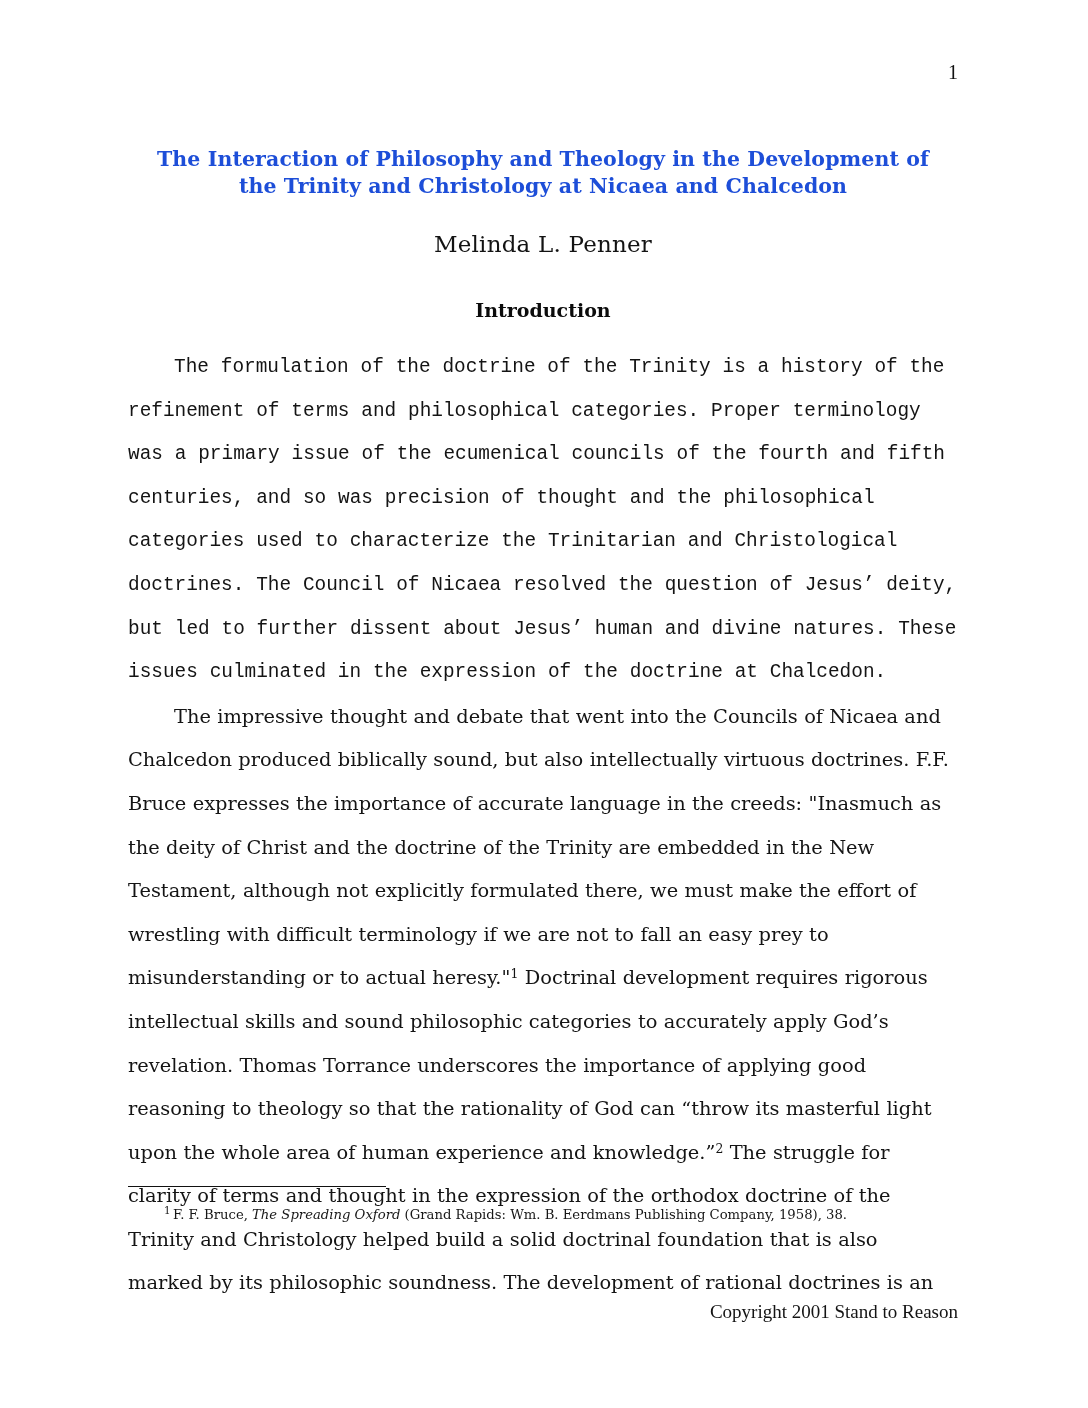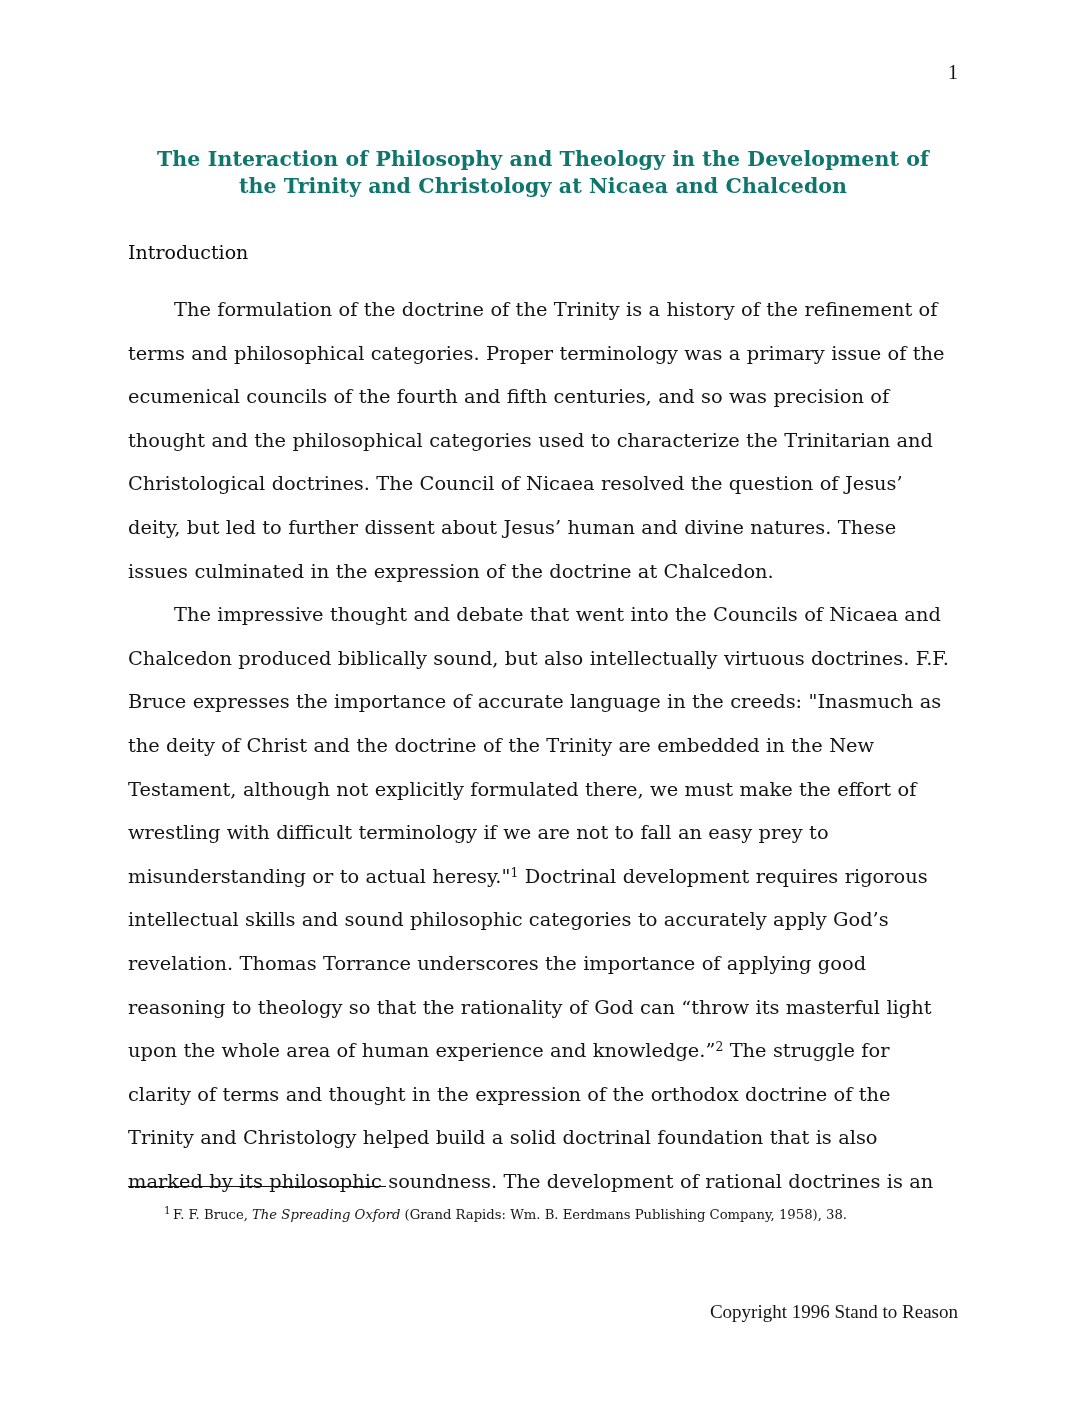--- a/index.html
+++ b/index.html
@@ -50,55 +50,57 @@
   
   .doc-title {
     font-family: "DejaVu Serif", serif;
     font-weight: bold;
     font-size: 20.5px;
     line-height: 27px;
     text-align: center;
     letter-spacing: 0.1px;
     margin: 0;
     padding: 0 18px;
-    color: #0f766e;
+    color: #1d4ed8;
   }
 
   .author {
     font-family: "DejaVu Serif", serif;
     font-size: 23px;
     line-height: 28px;
     text-align: center;
     margin-top: 30px;
     color: #131313;
     letter-spacing: 0.2px;
   }
 
   .section-heading {
     font-family: "DejaVu Serif", serif;
-    font-weight: normal;
+    font-weight: bold;
     font-size: 19px;
     line-height: 24px;
+    text-align: center;
     margin-top: 40px;
     color: #0b0b0b;
   }
 
   
   .body-para {
     font-family: "DejaVu Serif", serif;
     font-size: 19.4px;
     line-height: 43.6px;
     text-align: left;
     color: #141414;
     margin: 0;
     text-indent: 46px;
     word-spacing: 0.2px;
   }
   .body-para.first {
     margin-top: 24px;
+    font-family: Liberation Mono, monospace;
   }
   .body-para.second {
     margin-top: 0px;
   }
 
   sup.fn-ref {
     font-size: 0.64em;
     line-height: 0;
     vertical-align: 0.52em;
   }
@@ -158,33 +160,34 @@
 <body>
 
 <div class="page">
 
   <div class="page-number">1</div>
 
   <div class="content">
 
     <h1 class="doc-title">The Interaction of Philosophy and Theology in the Development of the Trinity and Christology at Nicaea and Chalcedon</h1>
 
+    <div class="author">Melinda L. Penner</div>
 
     <h2 class="section-heading">Introduction</h2>
 
     <p class="body-para first">The formulation of the doctrine of the Trinity is a history of the refinement of terms and philosophical categories.  Proper terminology was a primary issue of the ecumenical councils of the fourth and fifth centuries, and so was precision of thought and the philosophical categories used to characterize the Trinitarian and Christological doctrines.  The Council of Nicaea resolved the question of Jesus’ deity, but led to further dissent about Jesus’ human and divine natures.  These issues culminated in the expression of the doctrine at Chalcedon.</p>
 
     <p class="body-para second"><span>The impressive thought and debate that went into the Councils of Nicaea and Chalcedon produced biblically sound, but also intellectually virtuous doctrines.  F.F. Bruce expresses the importance of accurate language in the creeds:  "Inasmuch as the deity of Christ and the doctrine of the Trinity are embedded in the New Testament, although not explicitly formulated there, we must make the effort of wrestling with difficult terminology if we are not to fall an easy prey to misunderstanding or to actual heresy."</span><sup class="fn-ref">1</sup><span> Doctrinal development requires rigorous intellectual skills and sound philosophic categories to accurately apply God’s revelation. Thomas Torrance underscores the importance of applying good reasoning to theology so that the rationality of God can “throw its masterful light upon the whole area of human experience and knowledge.”</span><sup class="fn-ref">2</sup><span>  The struggle for clarity of terms and thought in the expression of the orthodox doctrine of the Trinity and Christology helped build a solid doctrinal foundation that is also marked by its philosophic soundness.  The development of rational doctrines is an</span></p>
 
   </div>
 
   <div class="footnote-area">
     <hr class="footnote-rule">
 
     <div class="footnote"><sup>1</sup><span>F. F. Bruce, </span><i>The Spreading Oxford</i><span> (Grand Rapids:  Wm. B. Eerdmans Publishing Company, 1958), 38.</span></div>
 
   </div>
 
   <div class="copyright">
-    <div>Copyright 1996 Stand to Reason</div>
+    <div>Copyright 2001 Stand to Reason</div>
   </div>
 
 </div>
 
 </body></html>

